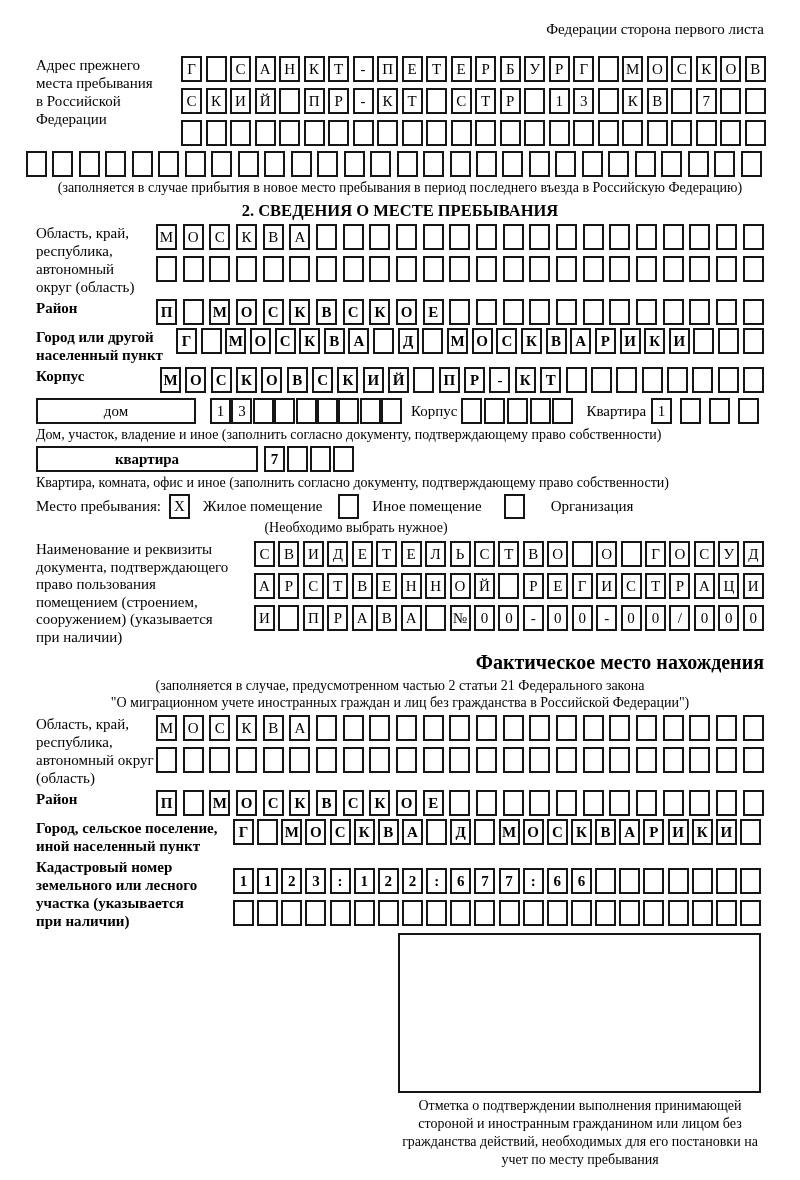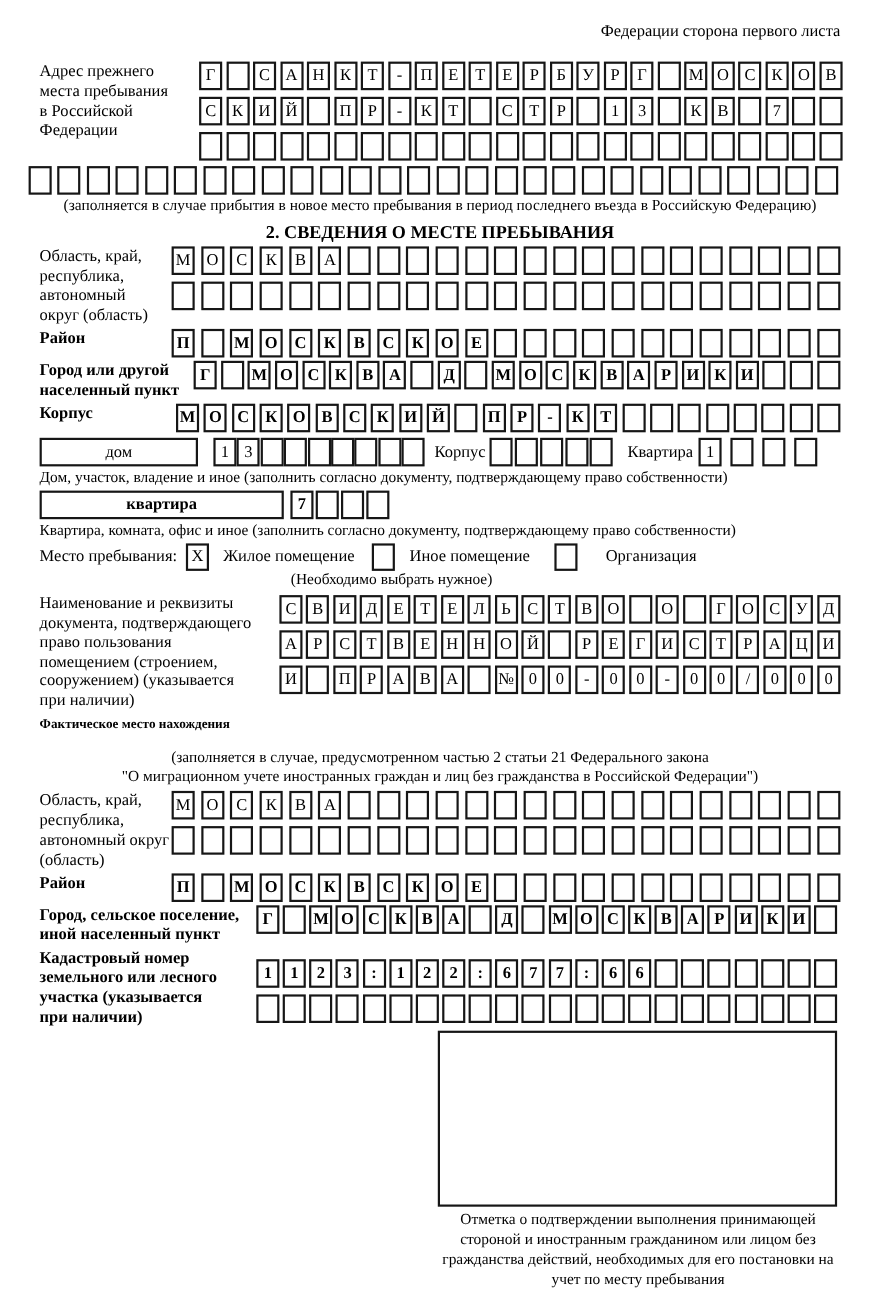--- a/index.html
+++ b/index.html
@@ -27,27 +27,27 @@
     font-size:15px;line-height:1;background:#fff;flex:0 0 auto;
   }
   .g585{width:585px;} .g736{width:736px;margin-left:-10px;}
   .g608{width:608px;} .g588{width:588px;} .g604{width:604px;}
   .g510{width:510px;} .g528{width:528px;}
   .g192{width:192px;} .g112{width:112px;} .g108{width:108px;} .g90{width:90px;}
   .mt18{margin-top:18px;} .mt5{margin-top:5px;} .mt4{margin-top:4px;} .mt3{margin-top:3px;font-weight:bold;} .mt2{margin-top:2px;}
   .note{ font-size:14px; line-height:17px; }
   .center{ text-align:center; }
   .h2{ font-size:16.5px; font-weight:bold; text-align:center; margin-top:5px; margin-bottom:3px; }
-  .h3{ font-size:12px; font-weight:bold; text-align:left; margin-top:5px; margin-bottom:15px; }
+  .h3{ font-size:20px; font-weight:bold; text-align:right; margin-top:5px; margin-bottom:3px; }
   .wbox{
     border:2px solid #161616; box-sizing:border-box; height:26px;
     display:flex; align-items:center; justify-content:center;
     font-size:15px; flex:0 0 auto; background:#fff;
   }
-  .w160{width:144px;} .w205{width:222px;}
+  .w160{width:160px;} .w205{width:222px;}
   .inl{ font-size:15px; line-height:26px; flex:0 0 auto; }
   .houseline{ margin-top:5px; }
   .stayline{ margin-top:3px; align-items:center; font-size:15px; }
   .cbox{
     width:21px;height:25px;border:2px solid #161616;box-sizing:border-box;
     display:inline-flex;align-items:center;justify-content:center;
     font-size:15px;flex:0 0 auto;background:#fff;
   }
   .need-note{ margin-left:120px; width:400px; text-align:center; font-size:14px; line-height:17px; }
   .doc-label{ line-height:17.5px; }

